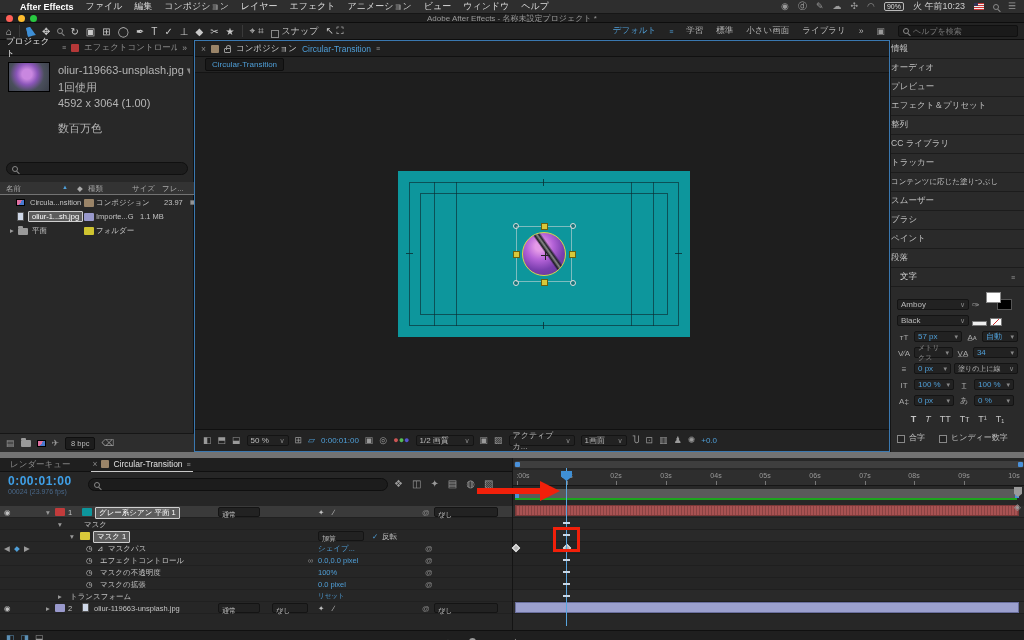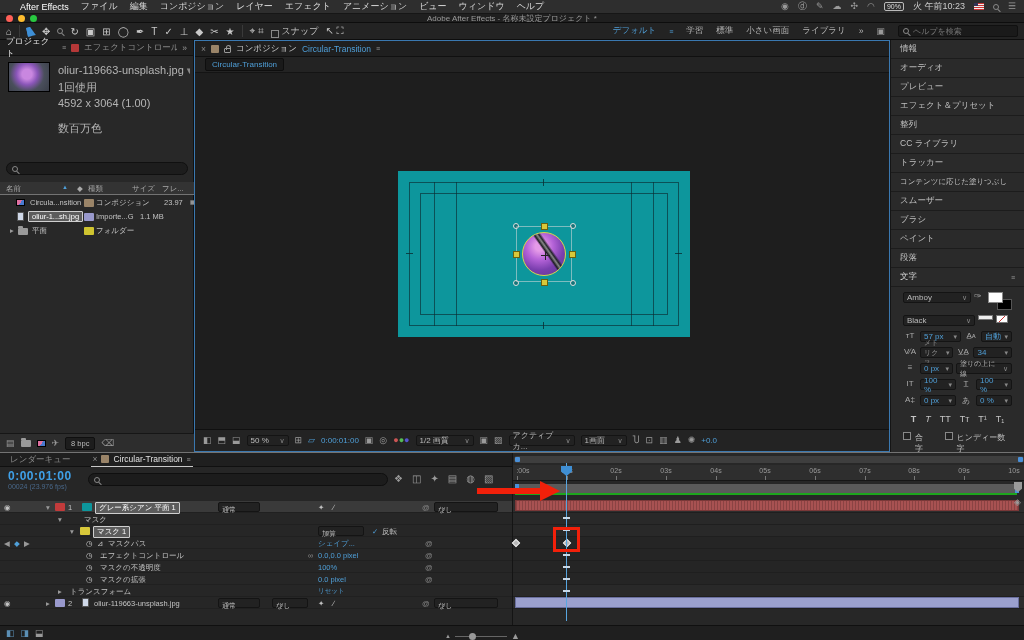--- a/index.html
+++ b/index.html
@@ -10,21 +10,21 @@
 .dd{background:#222;border:1px solid #141414;border-radius:2px;display:flex;align-items:center;justify-content:space-between;padding:0 3px;height:11px;color:#bbb;font-size:8px}
 .dd .chev{color:#888;font-size:7px;margin-left:3px}
 .blue{color:#4f9fd8}
 .dim{color:#8a8a8a}
 .mag{width:6px;height:6px;border:1px solid #888;border-radius:50%;position:relative;display:inline-block;flex:none}
 .mag:after{content:'';position:absolute;width:4px;height:1px;background:#888;transform:rotate(45deg);right:-3px;bottom:-2px}
 .chip{width:10px;height:8px;border-radius:1px;display:inline-block;flex:none}
 .icon{display:inline-block;color:#9a9a9a;font-size:9px;line-height:1}
 
 #menubar{left:0;top:0;width:1024px;height:14px;background:#2e2e2e;border-bottom:1px solid #161616;display:flex;align-items:center;padding:0 8px;gap:12px;color:#ddd;font-size:9px}
-#menubar .app{font-weight:normal;color:#fff}
+#menubar .app{font-weight:bold;color:#fff}
 #menubar .right{margin-left:auto;display:flex;align-items:center;gap:9px;color:#ccc}
 .batt{border:1px solid #bbb;border-radius:2px;padding:0 2px;font-size:7px;height:9px;line-height:8px;color:#ddd}
 .flag{width:10px;height:7px;background:repeating-linear-gradient(#c33 0 1px,#eee 1px 2px);position:relative;display:inline-block}
 .flag:before{content:'';position:absolute;left:0;top:0;width:4px;height:3px;background:#335}
 
 #titlebar{left:0;top:14px;width:1024px;height:9px;background:#1f1f1f;border-bottom:1px solid #0d0d0d;display:flex;align-items:center;padding:0 6px}
 .tl{width:7px;height:7px;border-radius:50%;margin-right:5px;flex:none}
 #titlebar .title{position:absolute;left:0;right:0;text-align:center;font-size:8px;color:#9a9a9a}
 
 #toolbar{left:0;top:23px;width:1024px;height:17px;background:#232323;border-bottom:1px solid #0d0d0d;display:flex;align-items:center;padding:0 6px;gap:7px}
@@ -67,31 +67,31 @@
 #maskcircle:after{content:'';position:absolute;inset:0;border-radius:50%;background:linear-gradient(55deg,transparent 52%,#1d1d22 55%,#888 59%,#23232a 62%,transparent 66%)}
 .bbox{position:absolute;left:118px;top:55px;width:56px;height:56px;border:1px solid rgba(220,220,220,.55)}
 .h-sq{position:absolute;width:7px;height:7px;background:#d8c83a;border:1px solid #6a6010}
 .h-ci{position:absolute;width:6px;height:6px;border:1px solid #ddd;border-radius:50%;background:rgba(40,40,40,.3)}
 .anchor{position:absolute;left:143px;top:80px;width:9px;height:9px}
 .anchor:before{content:'';position:absolute;left:4px;top:0;width:1px;height:9px;background:#222}
 .anchor:after{content:'';position:absolute;left:0;top:4px;width:9px;height:1px;background:#222}
 .cfoot{left:0;top:388px;width:694px;height:22px;position:absolute;background:#232323;border-top:1px solid #101010;display:flex;align-items:center;gap:6px;padding:0 8px;font-size:8px;color:#b5b5b5}
 
 #rightpanel{left:890px;top:40px;width:134px;height:412px;background:#2a2a2a;border-left:1px solid #151515}
-.rp-item{height:19px;border-bottom:1px solid #1c1c1c;display:flex;align-items:center;padding:0 9px;color:#c0c0c0;font-size:8.5px;background:#2a2a2a}
+.rp-item{height:19px;border-bottom:1px solid #1c1c1c;display:flex;align-items:center;padding:0 0;color:#c0c0c0;font-size:8.5px;background:#2a2a2a}
 .rp-head{height:19px;border-bottom:1px solid #1c1c1c;display:flex;align-items:center;justify-content:space-between;padding:0 9px;color:#d5d5d5;font-size:8.5px}
-.charrow{display:flex;align-items:flex-start;gap:3px;padding:0 12px;margin-top:5px}
+.charrow{display:flex;align-items:flex-end;gap:3px;padding:0 6px;margin-top:5px}
 .cicon{font-size:8px;color:#aaa;width:14px;text-align:center;flex:none}
 .swatchwrap{position:relative;width:26px;height:18px;margin-left:3px}
 .sw-b{position:absolute;right:0;bottom:0;width:15px;height:11px;background:#000;border:1px solid #555}
 .sw-w{position:absolute;left:0;top:0;width:15px;height:11px;background:#fff;border:1px solid #888}
 .tbtn{color:#c5c5c5;font-size:9px;margin:0 3px}
 .cb{width:8px;height:8px;border:1px solid #888;background:#222;display:inline-block;flex:none}
 
-#timeline{left:0;top:452px;width:1024px;height:188px;background:#262626;border-top:1px solid #737373}
+#timeline{left:0;top:452px;width:1024px;height:188px;background:#262626;border-top:6px solid #737373}
 #tl-tabs{left:0;top:0;width:512px;height:14px;position:absolute;background:#1f1f1f;border-bottom:1px solid #101010;display:flex;align-items:center;gap:6px;padding:0 10px;font-size:8.5px}
 .tabactive{display:flex;align-items:center;gap:4px;border-bottom:1px solid #c9c9c9;height:14px;padding:0 2px;color:#e0e0e0}
 #tl-ctrl{left:0;top:14px;width:512px;height:34px;position:absolute}
 .tc-big{position:absolute;left:8px;top:2px;font-size:12px;font-weight:bold;color:#3fa0e8;letter-spacing:.5px}
 .tc-sub{position:absolute;left:8px;top:16px;font-size:7px;color:#49688a}
 .tl-search{position:absolute;left:88px;top:6px;width:300px;height:13px;background:#1c1c1c;border:1px solid #0f0f0f;border-radius:7px;display:flex;align-items:center;padding:0 5px}
 .tl-icons{position:absolute;left:394px;top:6px;display:flex;gap:9px;color:#9a9a9a;font-size:10px}
 #tl-head{left:0;top:48px;width:512px;height:12px;position:absolute;background:#2e2e2e;border-bottom:1px solid #191919;color:#9a9a9a;font-size:7.5px}
 #tl-head span{position:absolute;top:2px;white-space:nowrap}
 .trow{position:absolute;left:0;width:512px;height:12px;border-bottom:1px solid #202020;font-size:7.5px;color:#c3c3c3}

